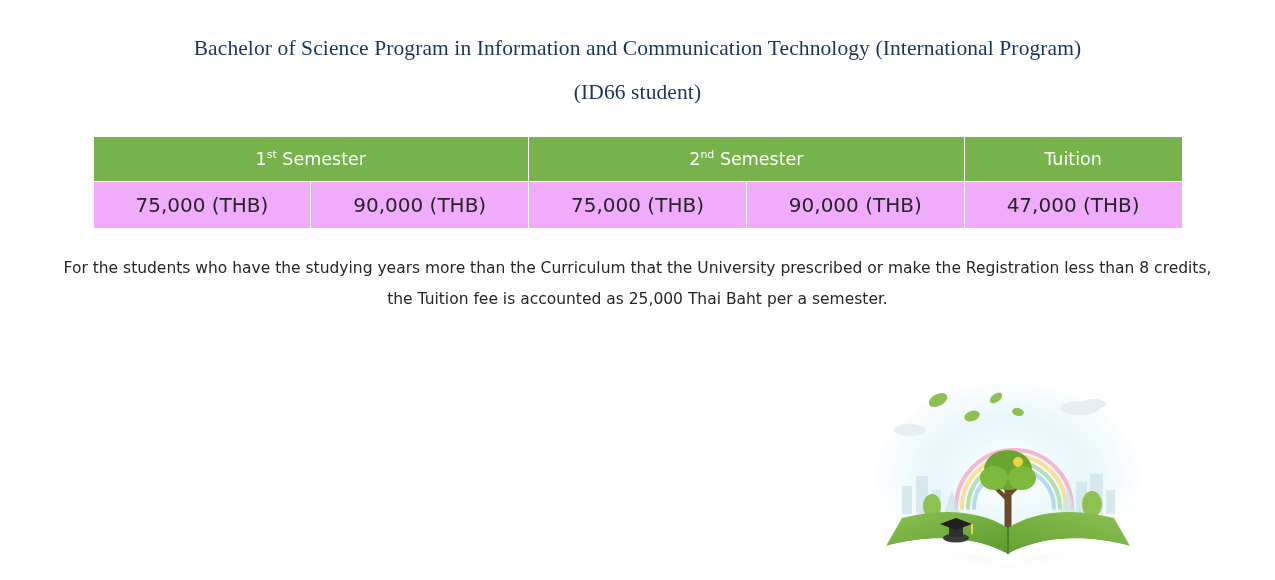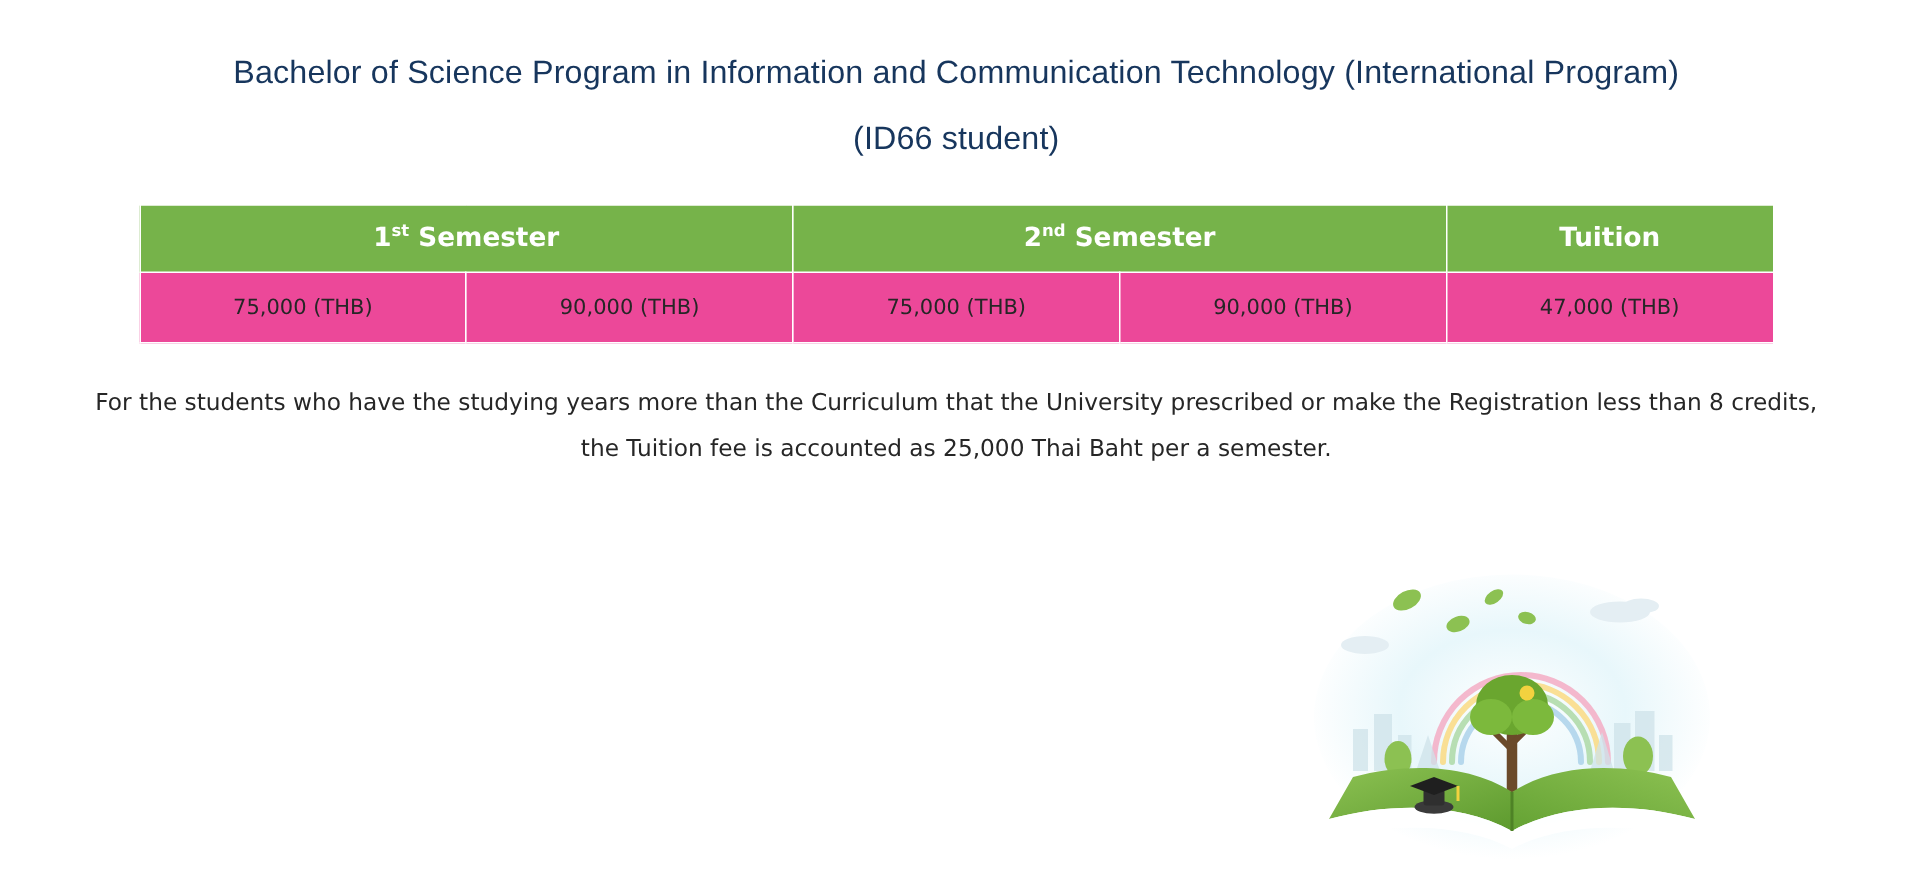--- a/index.html
+++ b/index.html
@@ -26,21 +26,21 @@
   .title-block {
     padding-top: 26px;
     text-align: center;
   }
   .title-line {
     color: #17365d;
     font-size: 21.5px;
     font-weight: normal;
     letter-spacing: 0.1px;
     line-height: 44px;
-    font-family: Liberation Sans, sans-serif;
+    font-family: Liberation Serif, serif;
   }
 
   
   .table-wrap {
     margin: 22px auto 0 auto;
     width: 1090px;
     padding-left: 0;
   }
   table.fees {
     border-collapse: collapse;
@@ -52,39 +52,39 @@
     padding: 0;
     border: 1px solid #ffffff;
     text-align: center;
     vertical-align: middle;
   }
   .hdr {
     background: #76b34a;
     color: #ffffff;
     font-size: 17.5px;
     height: 45px;
-    font-weight: bold;
+    font-weight: normal;
   }
   .hdr sup {
     font-size: 11px;
     vertical-align: super;
     line-height: 0;
   }
   .sub {
     background: #dce8d0;
     color: #1a1a1a;
     font-size: 14.5px;
     height: 62px;
     font-weight: bold;
     letter-spacing: 0.2px;
   }
   .val {
-    background: #ec4899;
+    background: #f0abfc;
     color: #262626;
-    font-size: 14px;
+    font-size: 20px;
     height: 47px;
     font-weight: normal;
     margin-top: 44px;
   }
 
   
   .c1 { width: 187px; }
   .c2 { width: 215px; }
   .c3 { width: 162px; }
   .c4 { width: 223px; }

